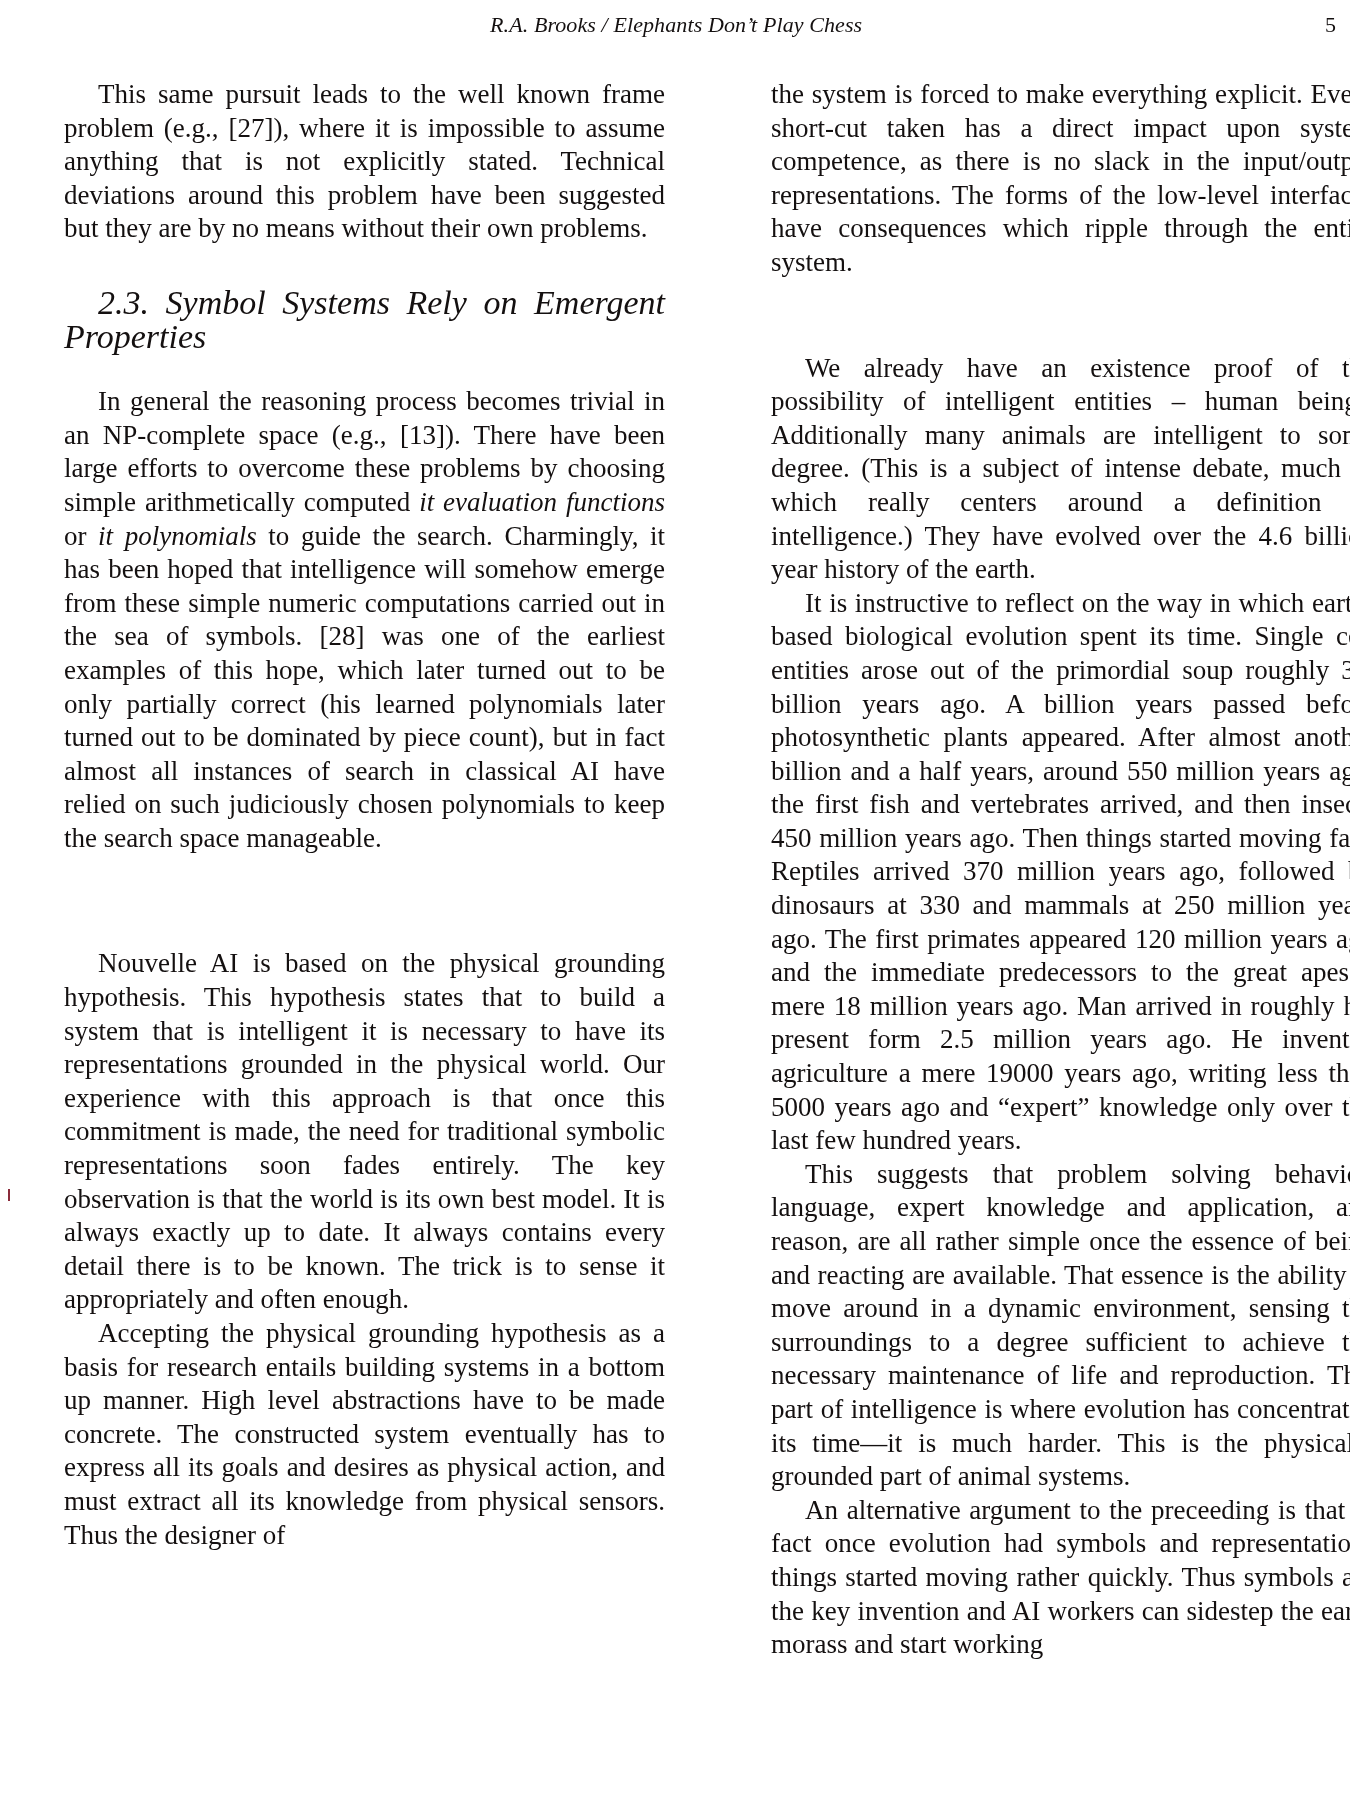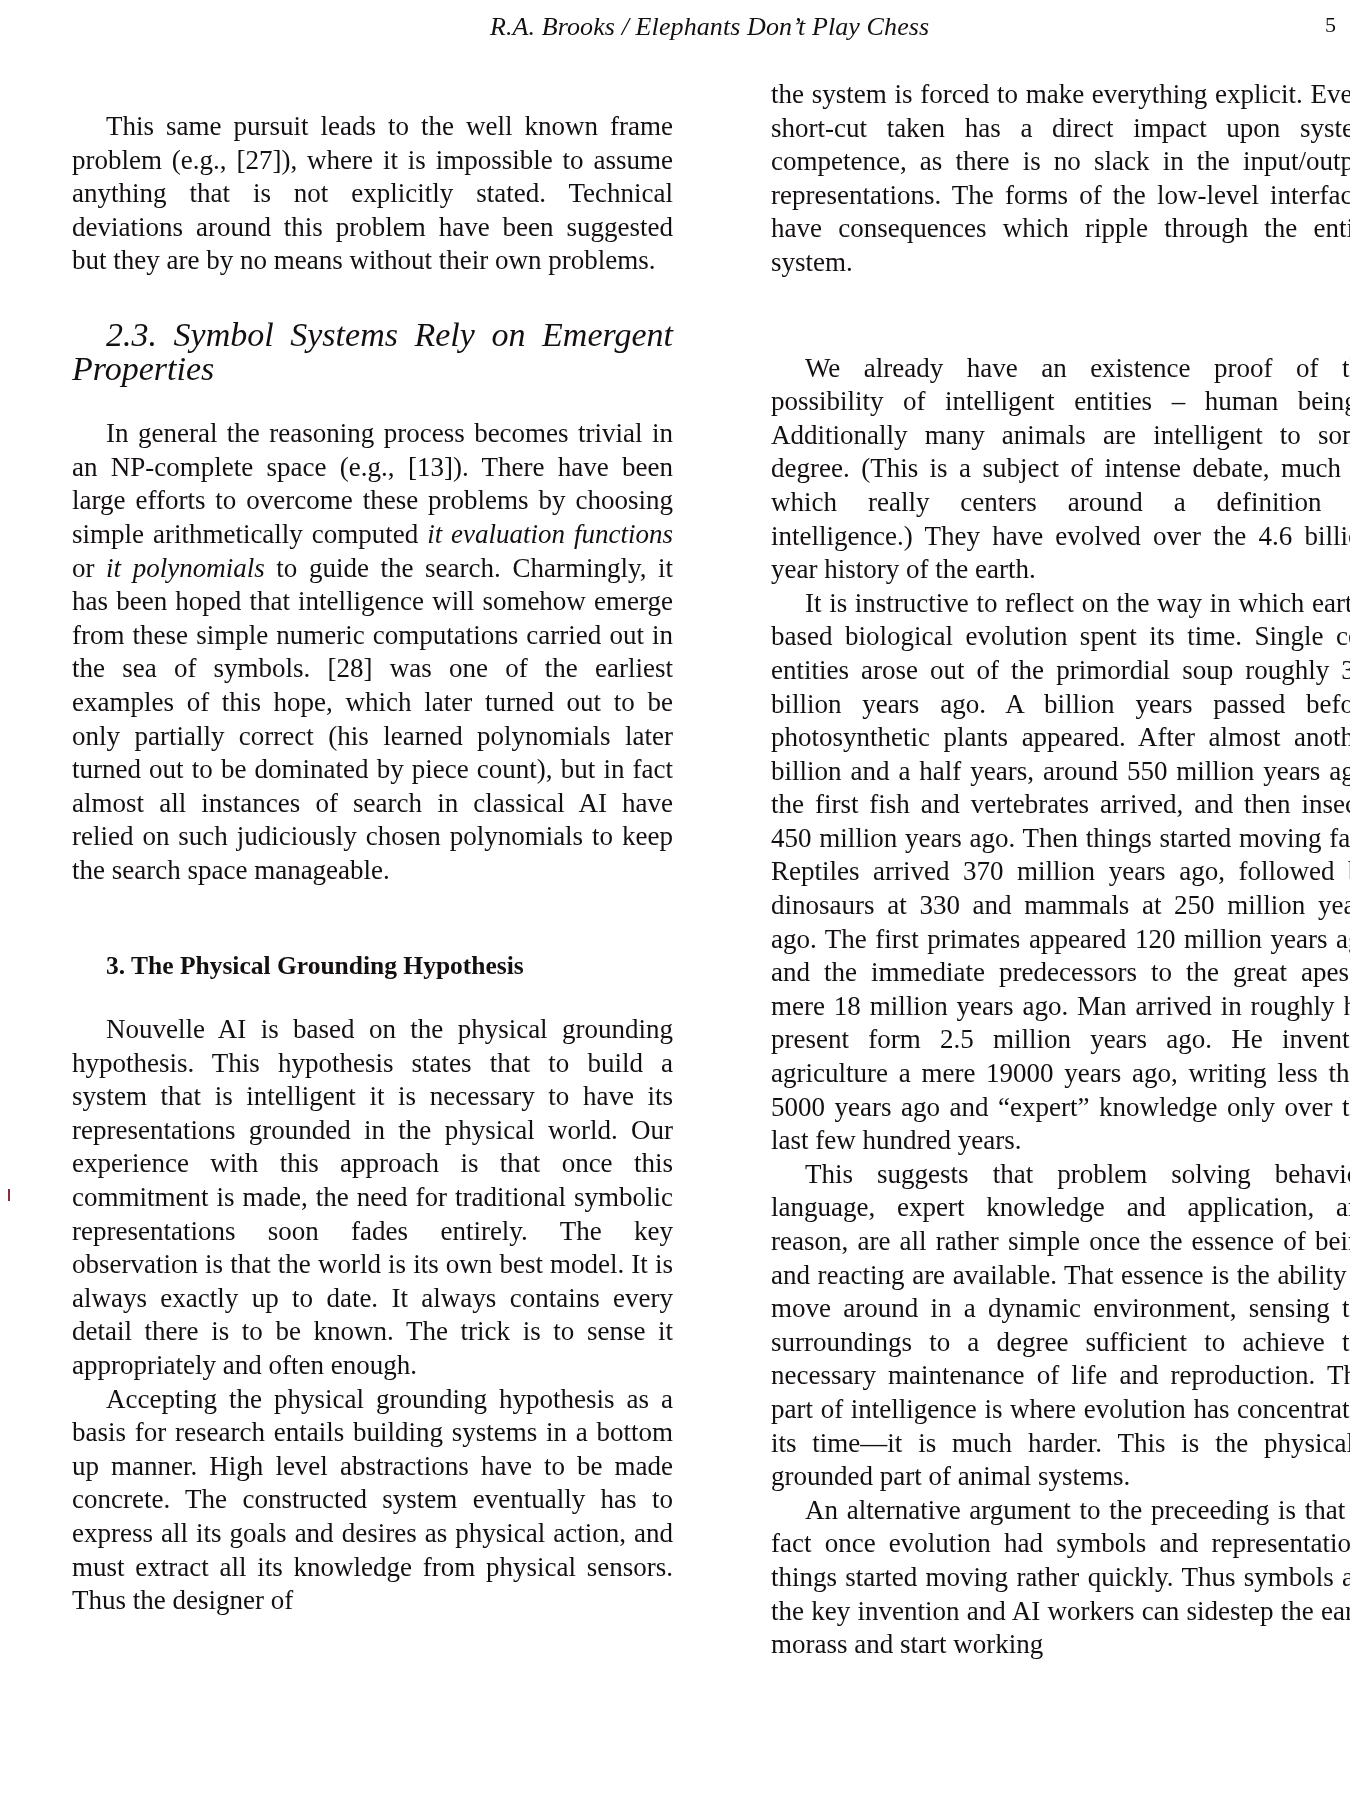--- a/index.html
+++ b/index.html
@@ -6,31 +6,31 @@
   body {
     width: 1350px; height: 1800px; position: relative; overflow: hidden;
     font-family: "Liberation Serif", "DejaVu Serif", serif;
     color: #141010;
   }
   .running-head {
     position: absolute; top: 10px; left: 0; width: 1350px; height: 36px;
   }
   .running-head .title {
     position: absolute; left: 490px; top: 2px;
-    font-style: italic; font-size: 26px; letter-spacing: 0.1px;
+    font-style: italic; font-size: 22px; letter-spacing: 0.1px;
   }
   .running-head .pageno {
     position: absolute; left: 1325px; top: 2px; font-size: 22px;
   }
   .col {
     position: absolute; top: 78px;
     font-size: 27px; line-height: 33.6px;
     text-align: justify;
   }
-  .col-left { left: 72px; width: 601px; margin-top: 32px; }
+  .col-left { left: 64px; width: 601px; }
   .col-right { left: 731px; width: 604px; margin-left: 40px; }
   .col p { margin: 0; text-indent: 34px; hyphens: manual; }
   .col p.noindent { text-indent: 0; }
   .subhead {
     font-style: italic; font-size: 34px; margin: 0; text-indent: 0;
   }
   .sechead {
     font-weight: bold; font-size: 25.5px; margin: 0; text-indent: 0;
   }
   em { }
@@ -49,21 +49,20 @@
 
 <div class="artifact"></div>
 
 <div class="col col-left">
   <p>This same pursuit leads to the well known frame problem (e.g., [27]), where it is impossible to assume anything that is not explicitly stated. Technical deviations around this problem have been suggested but they are by no means without their own problems.</p>
   <div style="height:40px"></div>
   <p class="subhead">2.3. Symbol Systems Rely on Emergent Properties</p>
   <div style="height:32px"></div>
   <p><span>In general the reasoning process becomes trivial in an NP-complete space (e.g., [13]). There have been large efforts to overcome these problems by choosing simple arithmetically computed </span><em>it evaluation functions</em><span> or </span><em>it polynomials</em><span> to guide the search. Charmingly, it has been hoped that intelli­gence will somehow emerge from these simple numeric computations carried out in the sea of symbols. [28] was one of the earliest examples of this hope, which later turned out to be only par­tially correct (his learned polynomials later turned out to be dominated by piece count), but in fact almost all instances of search in classical AI have relied on such judiciously chosen polynomials to keep the search space manageable.</span></p>
   <div style="height:62px"></div>
-  <p class="sechead">3. The Physical Grounding Hypothesis</p>
   <div style="height:30px"></div>
   <p>Nouvelle AI is based on the physical grounding hypothesis. This hypothesis states that to build a system that is intelligent it is necessary to have its representations grounded in the physical world. Our experience with this approach is that once this commitment is made, the need for traditional symbolic representations soon fades entirely. The key observation is that the world is its own best model. It is always exactly up to date. It always contains every detail there is to be known. The trick is to sense it appropriately and often enough.</p>
   <p>Accepting the physical grounding hypothesis as a basis for research entails building systems in a bottom up manner. High level abstractions have to be made concrete. The constructed system eventually has to express all its goals and desires as physical action, and must extract all its knowl­edge from physical sensors. Thus the designer of</p>
 </div>
 
 <div class="col col-right">
   <p class="noindent">the system is forced to make everything explicit. Every short-cut taken has a direct impact upon system competence, as there is no slack in the input/output representations. The forms of the low-level interfaces have consequences which rip­ple through the entire system.</p>
   <div style="height:40px"></div>
   <div style="height:32px"></div>
   <p>We already have an existence proof of the possibility of intelligent entities – human beings. Additionally many animals are intelligent to some degree. (This is a subject of intense debate, much of which really centers around a definition of intelligence.) They have evolved over the 4.6 bil­lion year history of the earth.</p>

